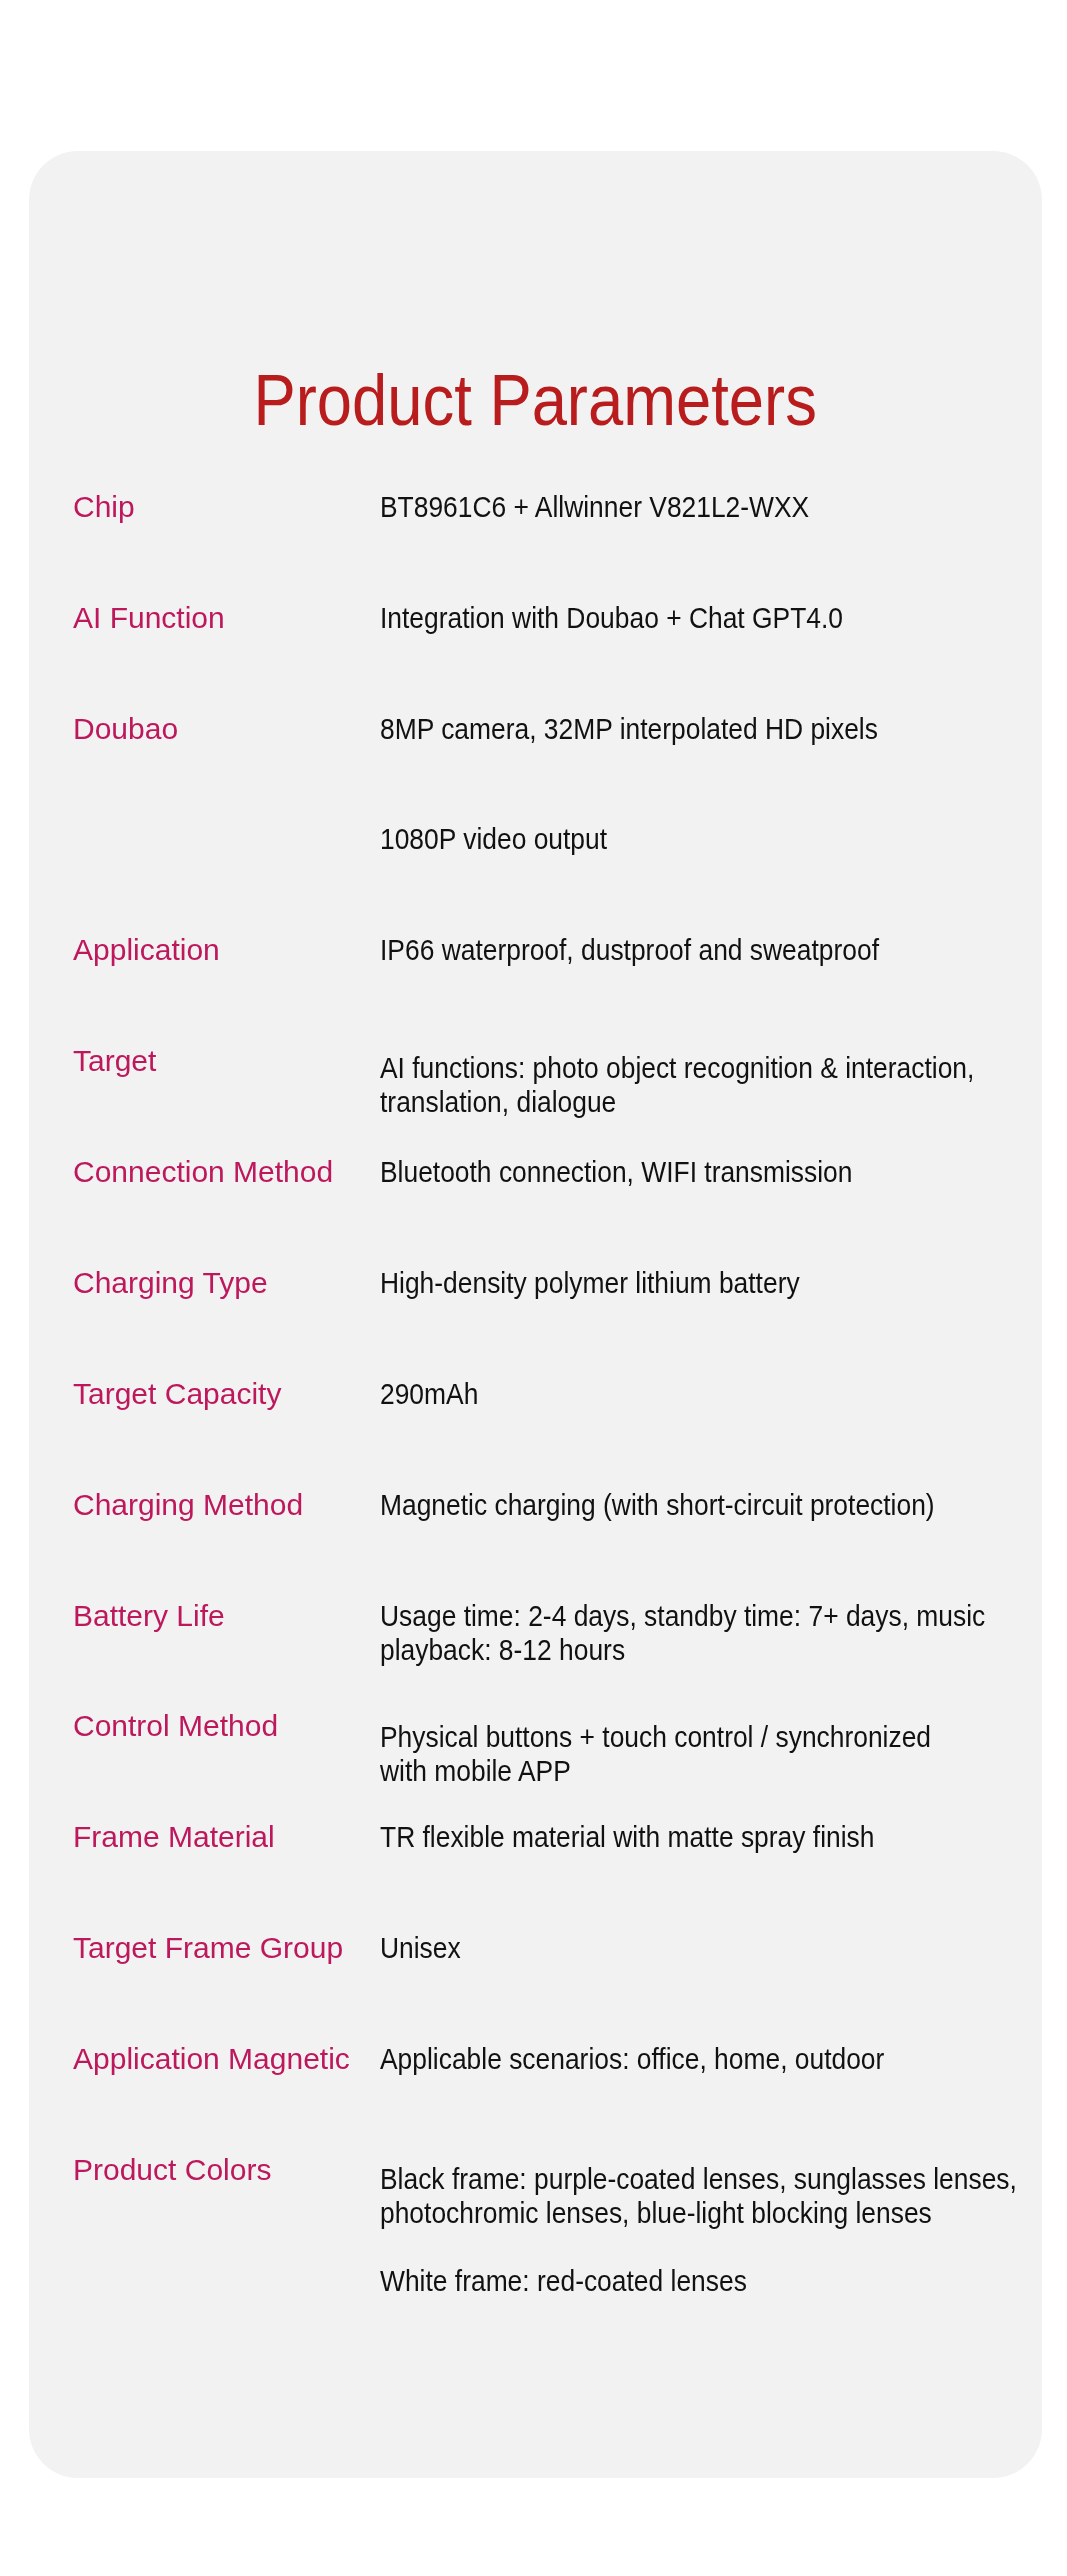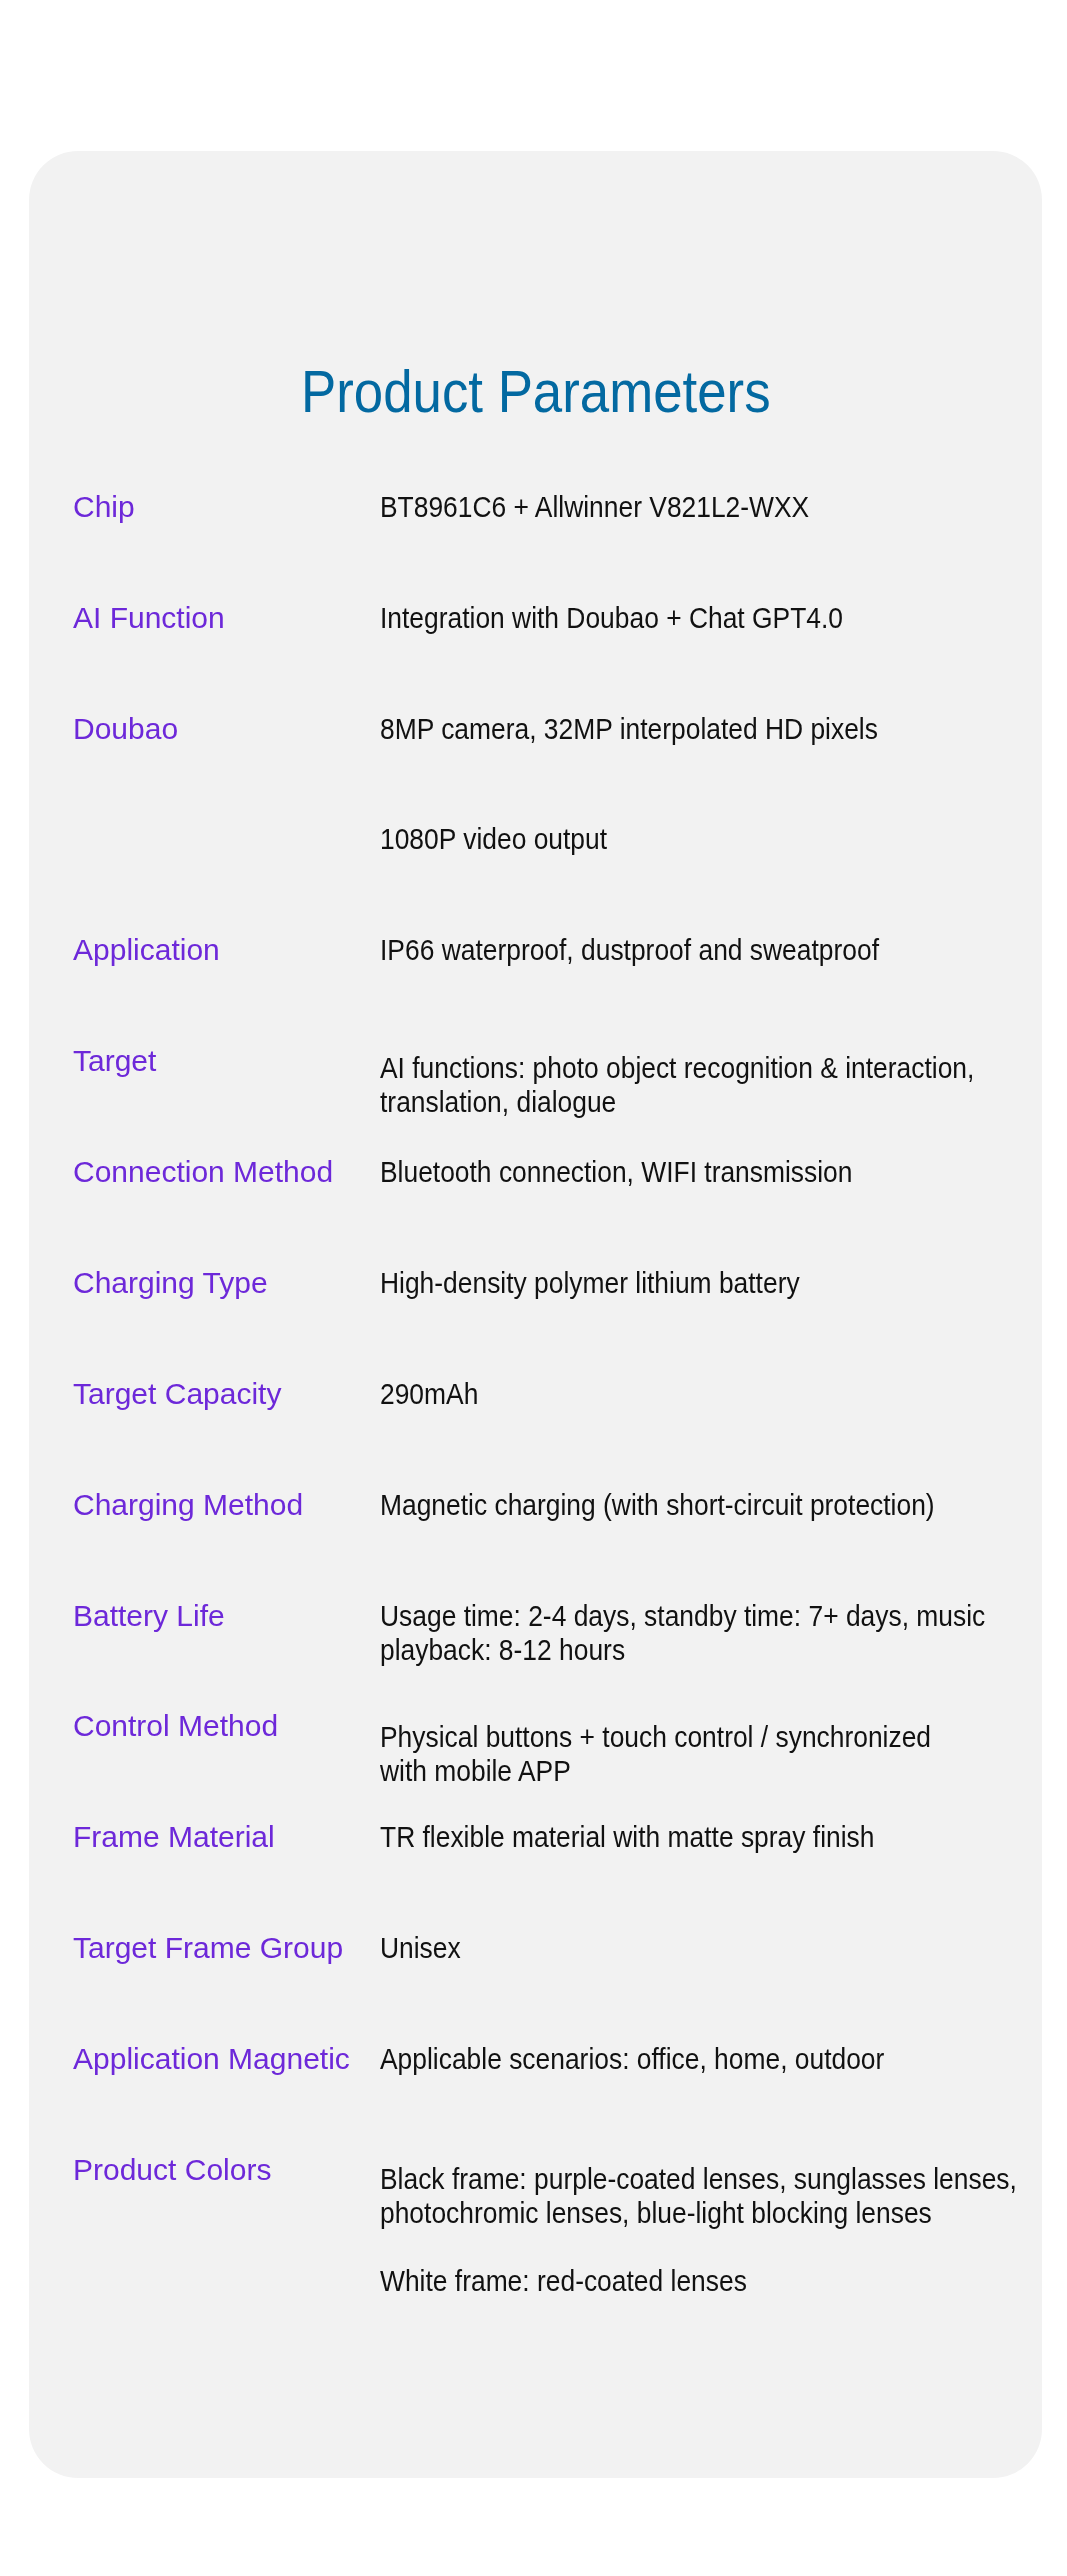--- a/index.html
+++ b/index.html
@@ -21,24 +21,24 @@
     background: #f2f2f2;
     border-radius: 49px;
     overflow: hidden;
   }
   .title {
     position: absolute;
     top: 157px;
     left: 0;
     right: 0;
     text-align: center;
-    font-size: 60px;
+    font-size: 72px;
     line-height: 88px;
     font-weight: 400;
-    color: #0369a1;
+    color: #b91c1c;
     white-space: nowrap;
   }
   .title .squeeze {
     display: inline-block;
     transform: scaleX(0.88);
     transform-origin: 50% 50%;
   }
   .row {
     position: absolute;
     left: 0;
@@ -46,21 +46,21 @@
     height: 0;
     overflow: visible;
   }
   .label {
     position: absolute;
     left: 44px;
     top: 0;
     width: 302px;
     font-size: 30px;
     line-height: 34px;
-    color: #6d28d9;
+    color: #be185d;
     white-space: pre-line;
   }
   .value {
     position: absolute;
     left: 351px;
     top: 0;
     width: 729px;
     font-size: 30px;
     line-height: 34px;
     color: #111111;

